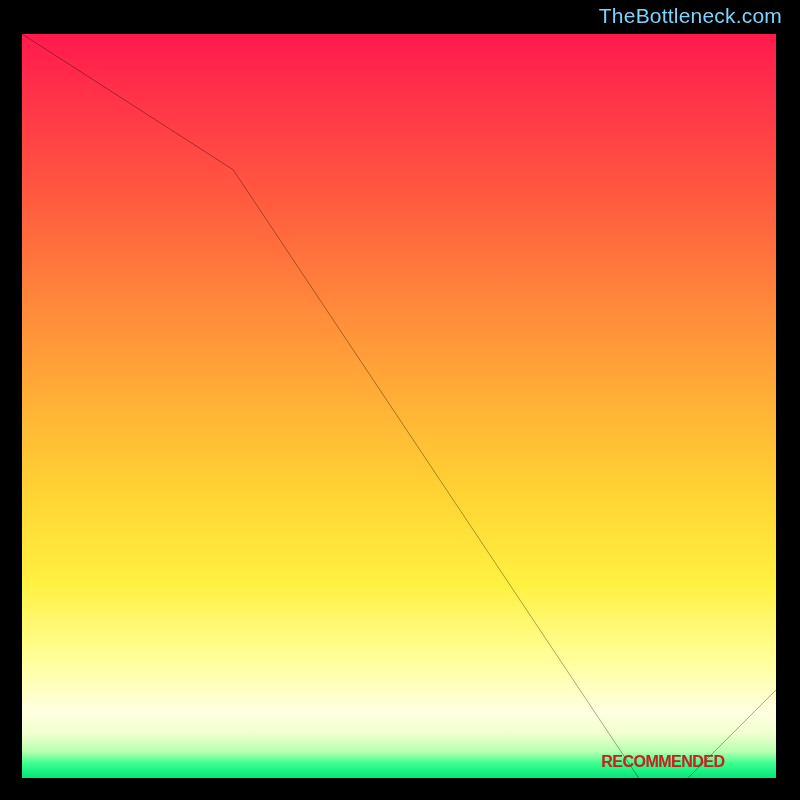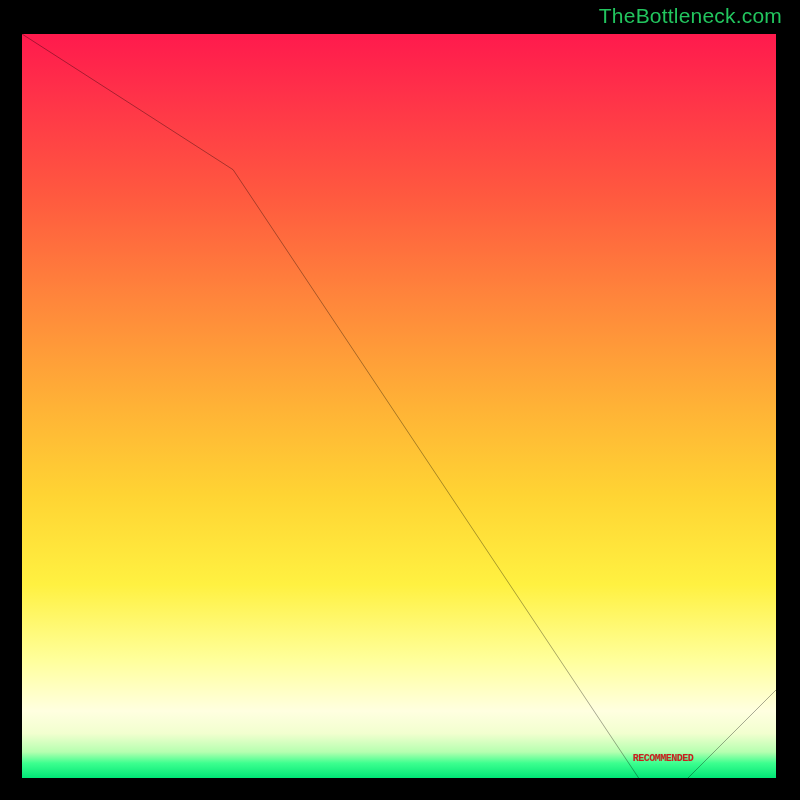--- a/index.html
+++ b/index.html
@@ -7,21 +7,21 @@
   .stage {
     position: relative;
     width: 800px;
     height: 800px;
     background: #000;
   }
   .watermark {
     position: absolute;
     top: 4px;
     right: 18px;
-    color: #22c55e;
+    color: #7dd3fc;
     font-size: 21px;
     font-weight: 400;
     letter-spacing: 0.2px;
   }
   .plot {
     position: absolute;
     left: 18px;
     top: 30px;
     width: 762px;
     height: 752px;
@@ -56,27 +56,26 @@
       #00e676 100%
     );
   }
   .line-layer {
     position: absolute;
     inset: 0;
   }
   .marker {
     position: absolute;
     color: #cc1f1f;
-    font-size: 10px;
+    font-size: 16px;
     font-weight: 700;
     letter-spacing: -0.5px;
     transform: translateX(-50%);
     white-space: nowrap;
     text-shadow: 0 0 1px rgba(0,0,0,0.15);
-    font-family: Liberation Mono, monospace;
   }
 </style>
 </head>
 <body>
 
 <div class="stage">
   <div class="watermark">TheBottleneck.com</div>
 
   <div class="plot">
     <div class="inner">

